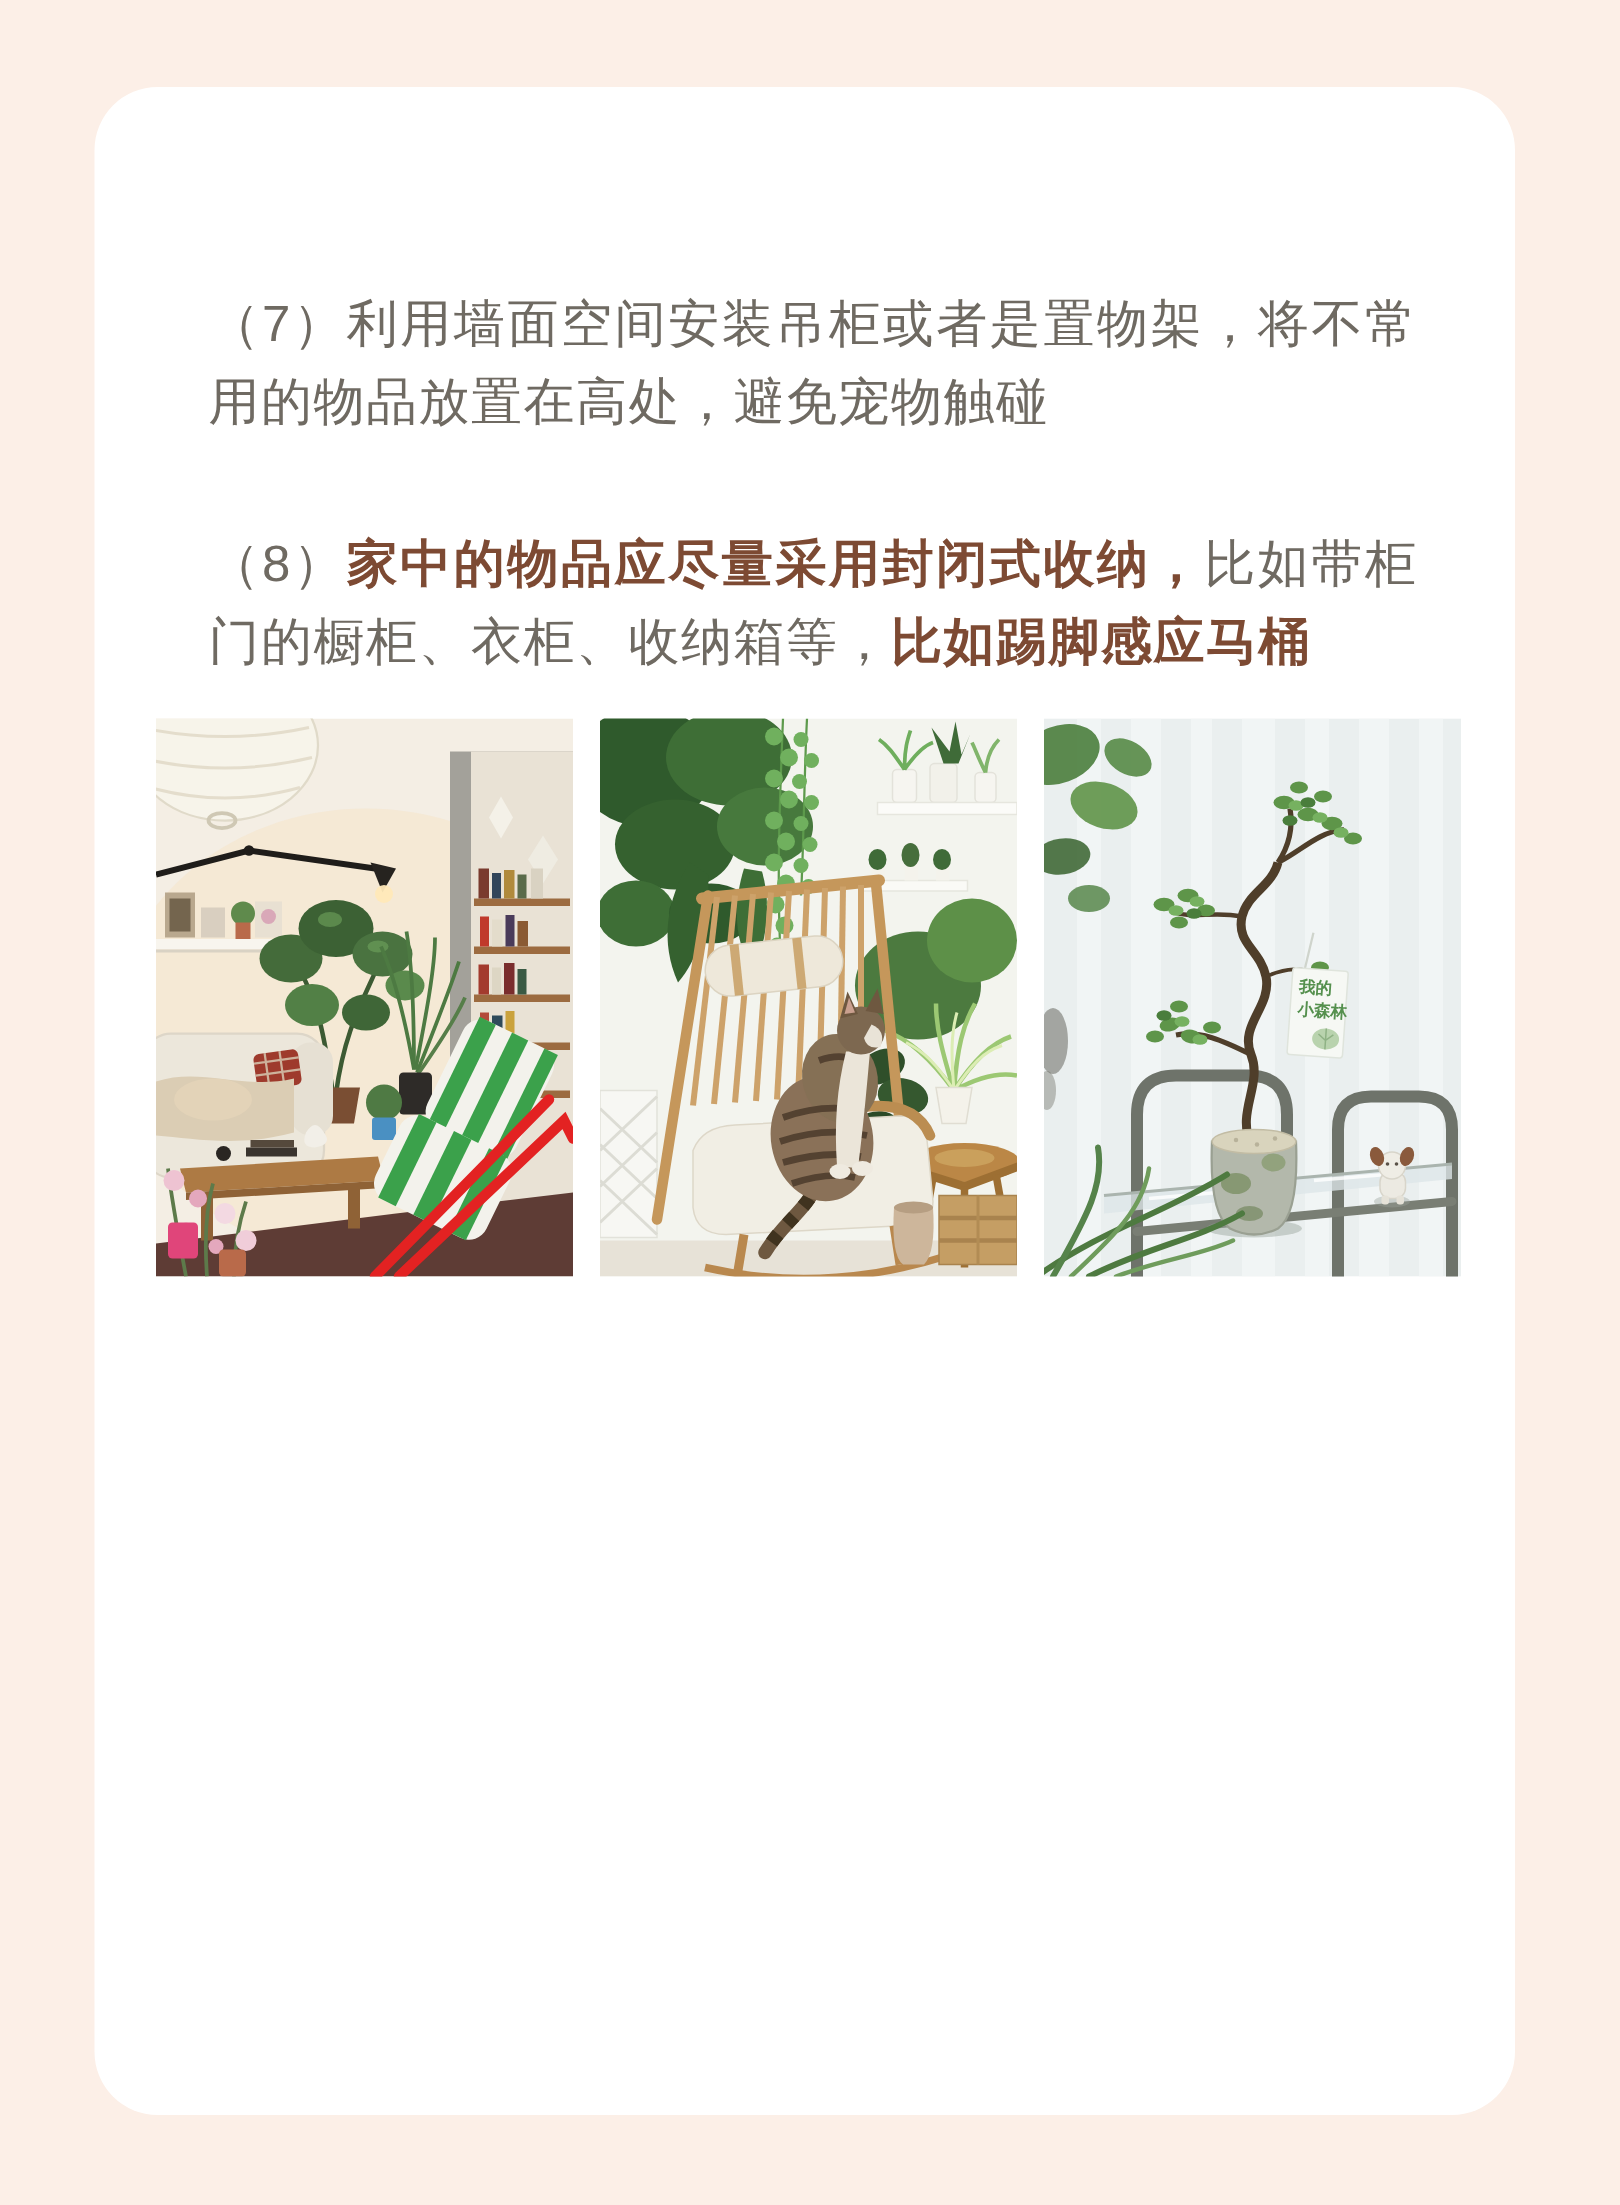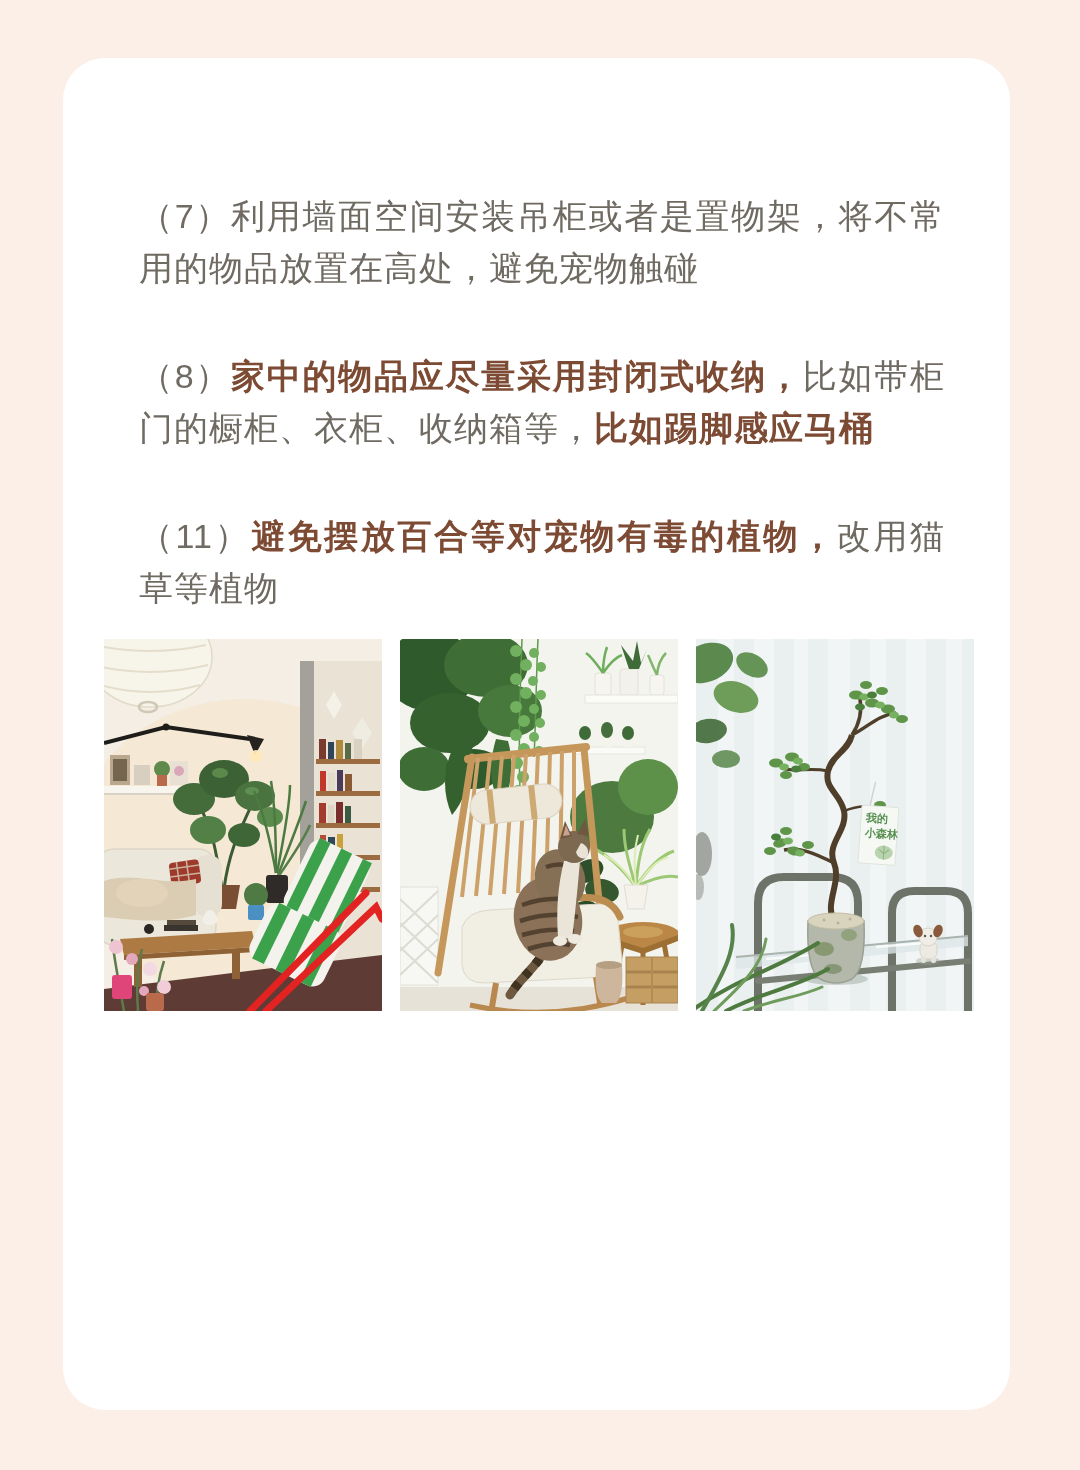--- a/index.html
+++ b/index.html
@@ -47,21 +47,20 @@
   }
 </style>
 </head>
 <body>
 
 <div class="card">
 
   <div class="article">
       <p><span class="reg">（7）利用墙面空间安装吊柜或者是置物架，将不常用的物品放置在高处，避免宠物触碰</span></p>
       <p><span class="reg">（8）</span><span class="hl">家中的物品应尽量采用封闭式收纳，</span><span class="reg">比如带柜门的橱柜、衣柜、收纳箱等，</span><span class="hl">比如踢脚感应马桶</span></p>
-      <p><span class="reg">（11）</span><span class="hl">避免摆放百合等对宠物有毒的植物，</span><span class="reg">改用猫草等植物</span></p>
     </div>
 
   <div class="photos">
 
     <svg viewBox="0 0 278 372" role="img" aria-label="客厅一角：白色沙发、绿植、木质书架与绿白条纹红框扶手椅">
       <rect x="0" y="0" width="278" height="372" fill="#f4eee4"></rect>
       <ellipse cx="140" cy="210" rx="170" ry="150" fill="#f7e3c4" opacity="0.45"></ellipse>
 
       <g>
         <rect x="196" y="22" width="82" height="310" fill="#a3a19a"></rect>

